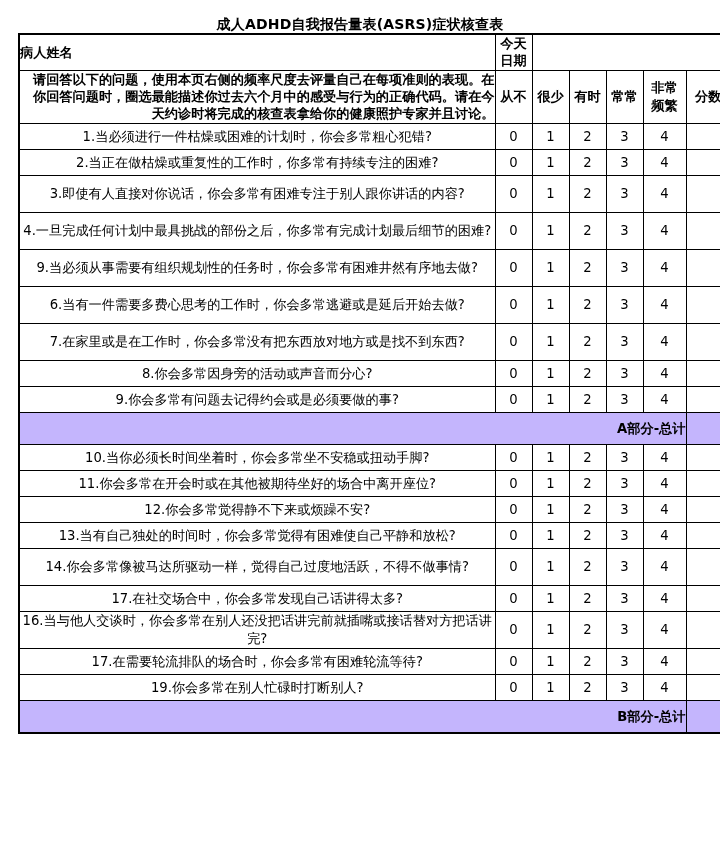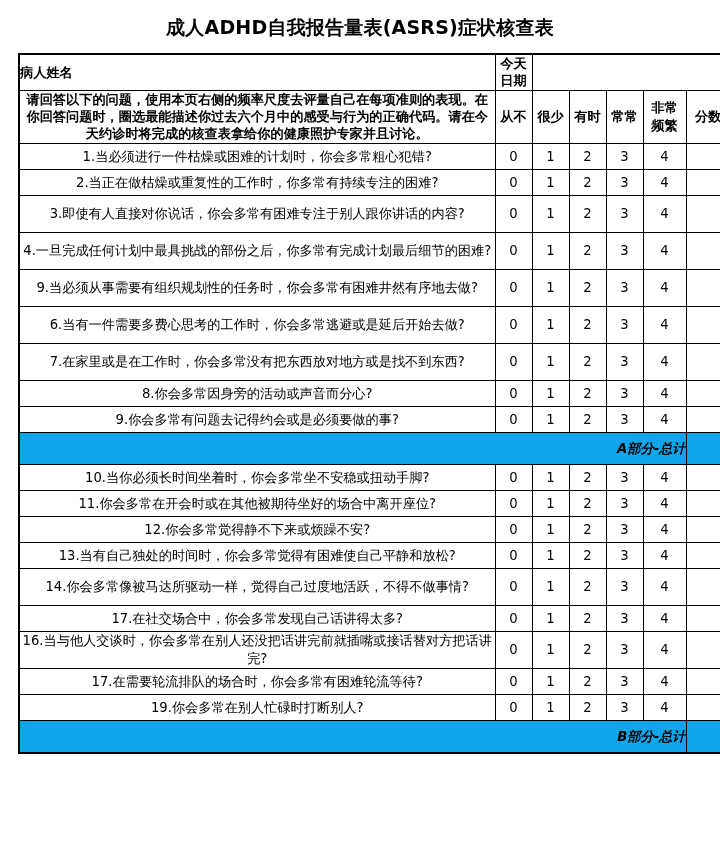--- a/index.html
+++ b/index.html
@@ -15,25 +15,24 @@
     overflow: hidden;
   }
   .page {
     width: 720px;
     height: 843px;
     position: relative;
     box-sizing: border-box;
   }
   .doc-title {
     text-align: center;
-    font-size: 19px;
+    font-size: 14px;
     font-weight: bold;
     letter-spacing: 0.2px;
     padding-top: 16px;
-    padding-bottom: 14px;
     line-height: 1.2;
   }
   .table-wrap {
     padding: 0 18px;
     box-sizing: border-box;
     border-radius: 25px;
   }
   table.asrs {
     border-collapse: collapse;
     width: 684px;
@@ -85,26 +84,25 @@
     padding: 2px 2px 2px 3px;
   }
   td.blankhead {
     background: #ffffff;
   }
   td.instr {
     padding: 4px 4px 4px 5px;
     font-size: 13.2px;
     font-weight: bold;
     line-height: 1.42;
-    text-align: center;
+    text-align: right;
   }
   tr.total-row td {
-    background: #0ea5e9;
+    background: #c4b5fd;
     height: 31px;
-    font-style: italic;
   }
   td.total-label {
     text-align: right;
     font-size: 13.6px;
     font-weight: bold;
     padding-right: 4px;
   }
   .row-1line td.qcell { height: 25px; }
   .row-2line td.qcell { height: 36px; }
 </style>

